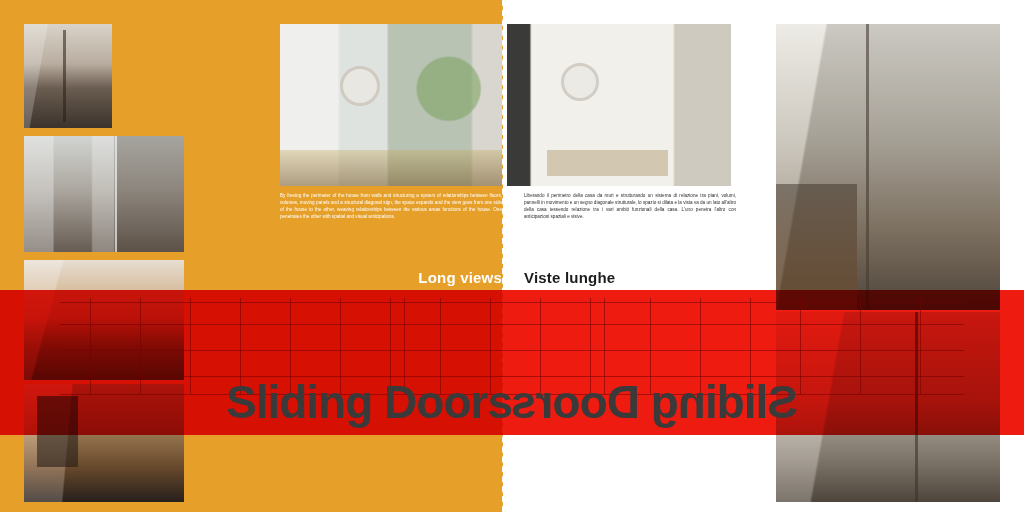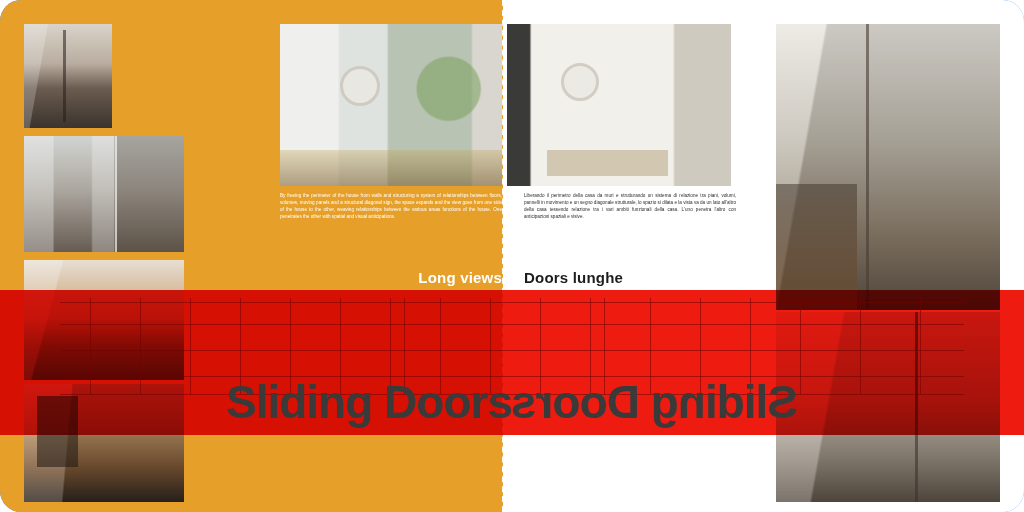--- a/index.html
+++ b/index.html
@@ -1,21 +1,21 @@
 <!DOCTYPE html>
 <html><head>
 <meta charset="utf-8">
 <style>
   html,body{margin:0;padding:0;}
   body{
     width:1024px;height:512px;overflow:hidden;
     font-family:"Liberation Sans", sans-serif;
     background:#ffffff;
   }
-  #page{position:relative;width:1024px;height:512px;overflow:hidden;background:#3b82f6;border-radius:21px;}
+  #page{position:relative;width:1024px;height:512px;overflow:hidden;background:#3b82f6;}
 
   
   .half{position:absolute;top:0;height:512px;}
   .half-left{left:0;width:503px;background:#e6a02a;}
   .half-right{left:503px;width:521px;background:#ffffff;}
 
   
   .fold{
     position:absolute;left:502px;top:0;width:0;height:512px;
     border-left:2px dashed #ffffff;opacity:.95;
@@ -122,21 +122,21 @@
   <div class="photo ph4"></div>
   <div class="photo ph5"></div>
   <div class="photo ph6"></div>
   <div class="photo ph7"></div>
   <div class="photo ph8"></div>
 
   <div class="body-text txt-en">By freeing the perimeter of the house from walls and structuring a system of relationships between floors, volumes, moving panels and a structural diagonal sign, the space expands and the view goes from one side of the house to the other, weaving relationships between the various areas functions of the house. One penetrates the other with spatial and visual anticipations.</div>
   <div class="body-text txt-it">Liberando il perimetro della casa da muri e strutturando un sistema di relazione tra piani, volumi, pannelli in movimento e un segno diagonale strutturale, lo spazio si dilata e la vista va da un lato all'altro della casa tessendo relazione tra i vari ambiti funzionali della casa. L'uno penetra l'altro con anticipazioni spaziali e visive.</div>
 
   <div class="headline head-en">Long views</div>
-  <div class="headline head-it">Doors lunghe</div>
+  <div class="headline head-it">Viste lunghe</div>
 
   <div class="plan-lines">
     <span class="vl" style="left:90px"></span>
       <span class="vl" style="left:140px"></span>
     <span class="vl" style="left:190px"></span>
       <span class="vl" style="left:240px"></span>
     <span class="vl" style="left:290px"></span>
       <span class="vl" style="left:340px"></span>
     <span class="vl" style="left:390px"></span>
       <span class="vl" style="left:404px"></span>

